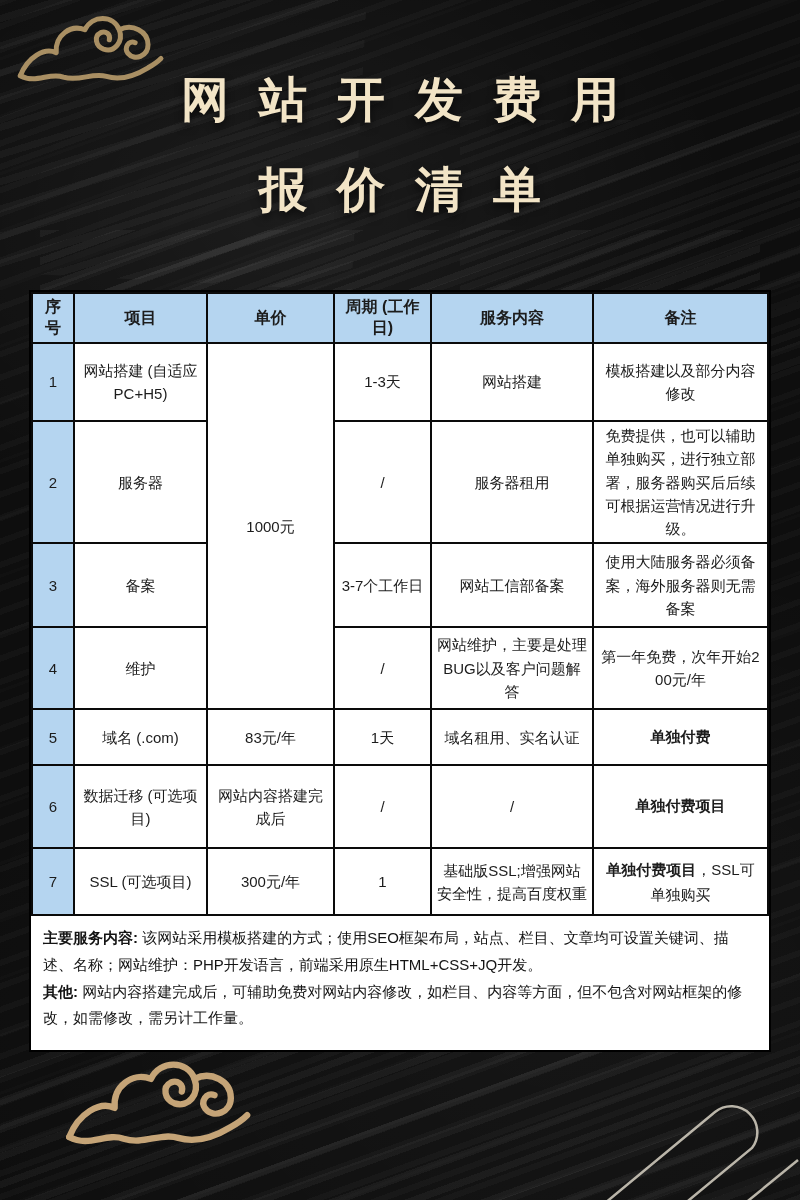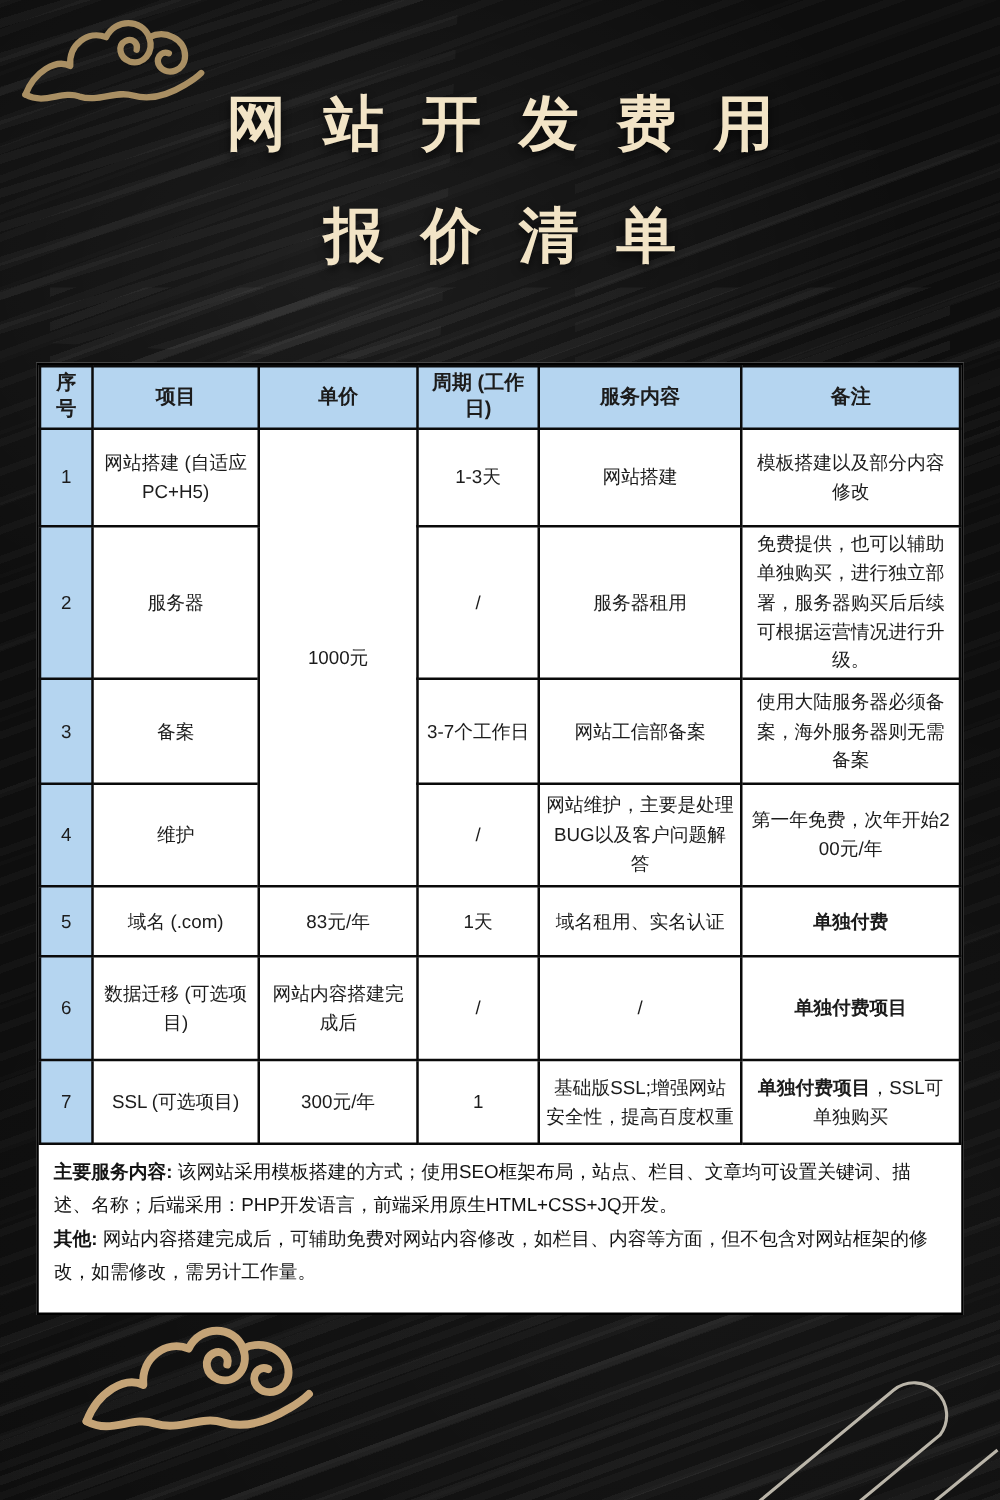--- a/index.html
+++ b/index.html
@@ -64,21 +64,21 @@
     text-align:center;
     vertical-align:middle;
     padding:2px 5px;
     font-size:15px;
     color:#1c1c1c;
     line-height:1.55;
     word-break:break-all;
   }
   th { background:#b5d5f0; font-weight:bold; font-size:16px; line-height:1.3; }
   td.cell-no { background:#b5d5f0; font-size:15px; }
-  td .b { font-weight:bold; }
+  td .b { font-weight:bold;font-family:Liberation Mono, monospace; }
 
   
   .notes {
     min-height:134px;
     padding:9px 12px 10px 12px;
     font-size:15px;
     line-height:1.78;
     color:#141414;
     text-align:left;
   }
@@ -176,21 +176,21 @@
       <td>SSL (可选项目)</td>
       <td>300元/年</td>
       <td>1</td>
       <td>基础版SSL;增强网站安全性，提高百度权重</td>
       <td><span class="b">单独付费项目</span><span>，SSL可单独购买</span></td>
     </tr>
   </tbody>
     </table>
 
   <div class="notes">
-    <p><b>主要服务内容:</b><span> 该网站采用模板搭建的方式；使用SEO框架布局，站点、栏目、文章均可设置关键词、描述、名称；后端采用：PHP开发语言，前端采用原生HTML+CSS+JQ开发。</span></p>
+    <p><b>主要服务内容:</b><span> 该网站采用模板搭建的方式；使用SEO框架布局，站点、栏目、文章均可设置关键词、描述、名称；网站维护：PHP开发语言，前端采用原生HTML+CSS+JQ开发。</span></p>
     <p><b>其他:</b><span> 网站内容搭建完成后，可辅助免费对网站内容修改，如栏目、内容等方面，但不包含对网站框架的修改，如需修改，需另计工作量。</span></p>
   </div>
 </div>
 
 <svg class="cloud cloud-bottom" viewBox="0 0 230 130" fill="none">
   <g stroke="#c5a477" stroke-width="7" stroke-linecap="round" stroke-linejoin="round">
     <path d="M20 98 C 30 72, 54 58, 70 66 C 68 42, 90 26, 110 34 C 120 13, 150 13, 158 34 C 164 51, 151 66, 136 61 C 125 57, 122 43, 132 38 C 139 35, 146 40, 144 48"></path>
     <path d="M158 34 C 176 25, 198 36, 198 55 C 198 71, 179 78, 170 67 C 164 59, 171 48, 180 52"></path>
     <path d="M20 98 C 42 110, 60 93, 80 100 C 102 107, 120 93, 140 99 C 160 105, 180 98, 198 87 C 205 83, 211 79, 216 74"></path>
   </g>

